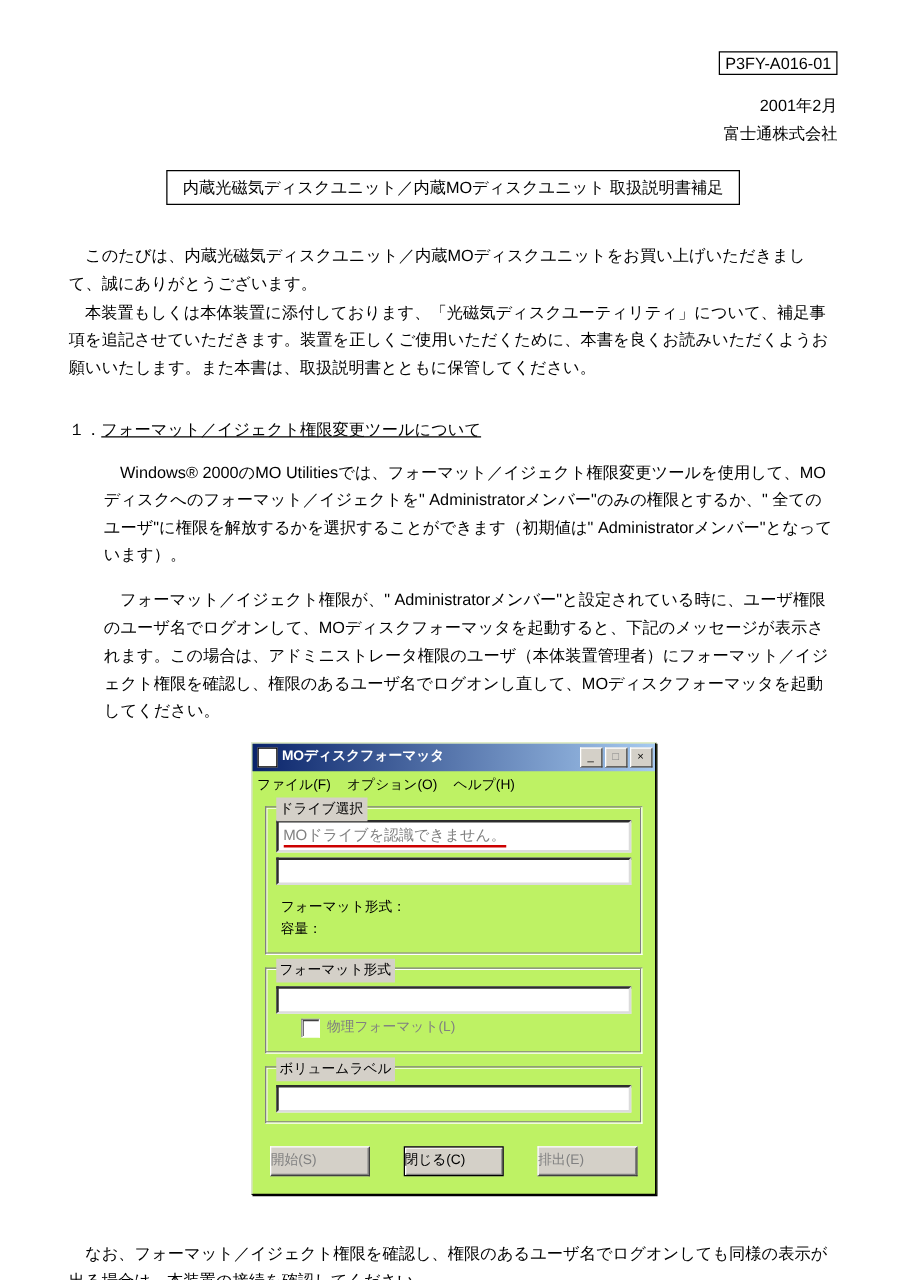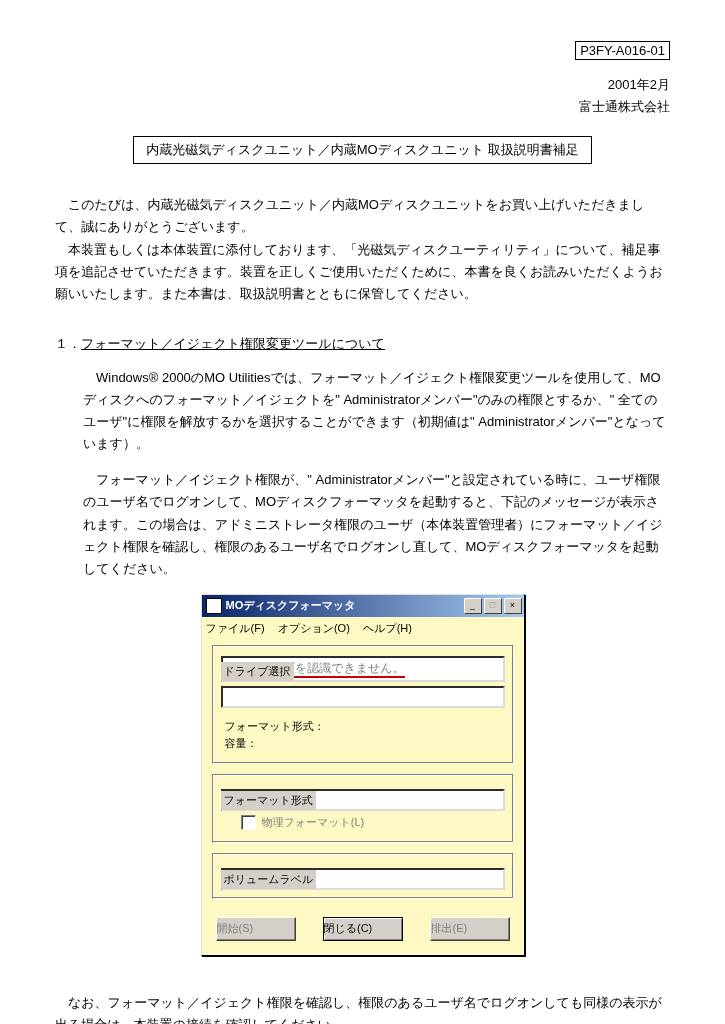--- a/index.html
+++ b/index.html
@@ -49,21 +49,21 @@
     }
     .body-para {
       margin: 0 0 14px 28px;
       text-indent: 1em;
     }
 
     
     .dialog {
       width: 322px;
       margin: 4px auto 0 auto;
-      background: #fef9c3;
+      background: #bef264;
       border: 1px solid #000;
       border-top-color: #dfdfdf;
       border-left-color: #dfdfdf;
       font-size: 11px;
       font-family: "MS UI Gothic", sans-serif;
       box-shadow: 1px 1px 0 #000;
     }
     .titlebar {
       display: flex;
       align-items: center;
@@ -123,21 +123,20 @@
       margin-bottom: 10px;
       position: relative;
     }
     .groupbox .legend {
       position: absolute;
       top: -8px;
       left: 8px;
       background: #d4d0c8;
       padding: 0 3px;
       font-size: 11px;
-      margin-top: 24px;
     }
     .sunken-input {
       background: #fff;
       border: 2px inset #dcdcdc;
       border-top-color: #808080;
       border-left-color: #808080;
       padding: 2px 4px;
       height: 18px;
       line-height: 16px;
       color: #808080;

